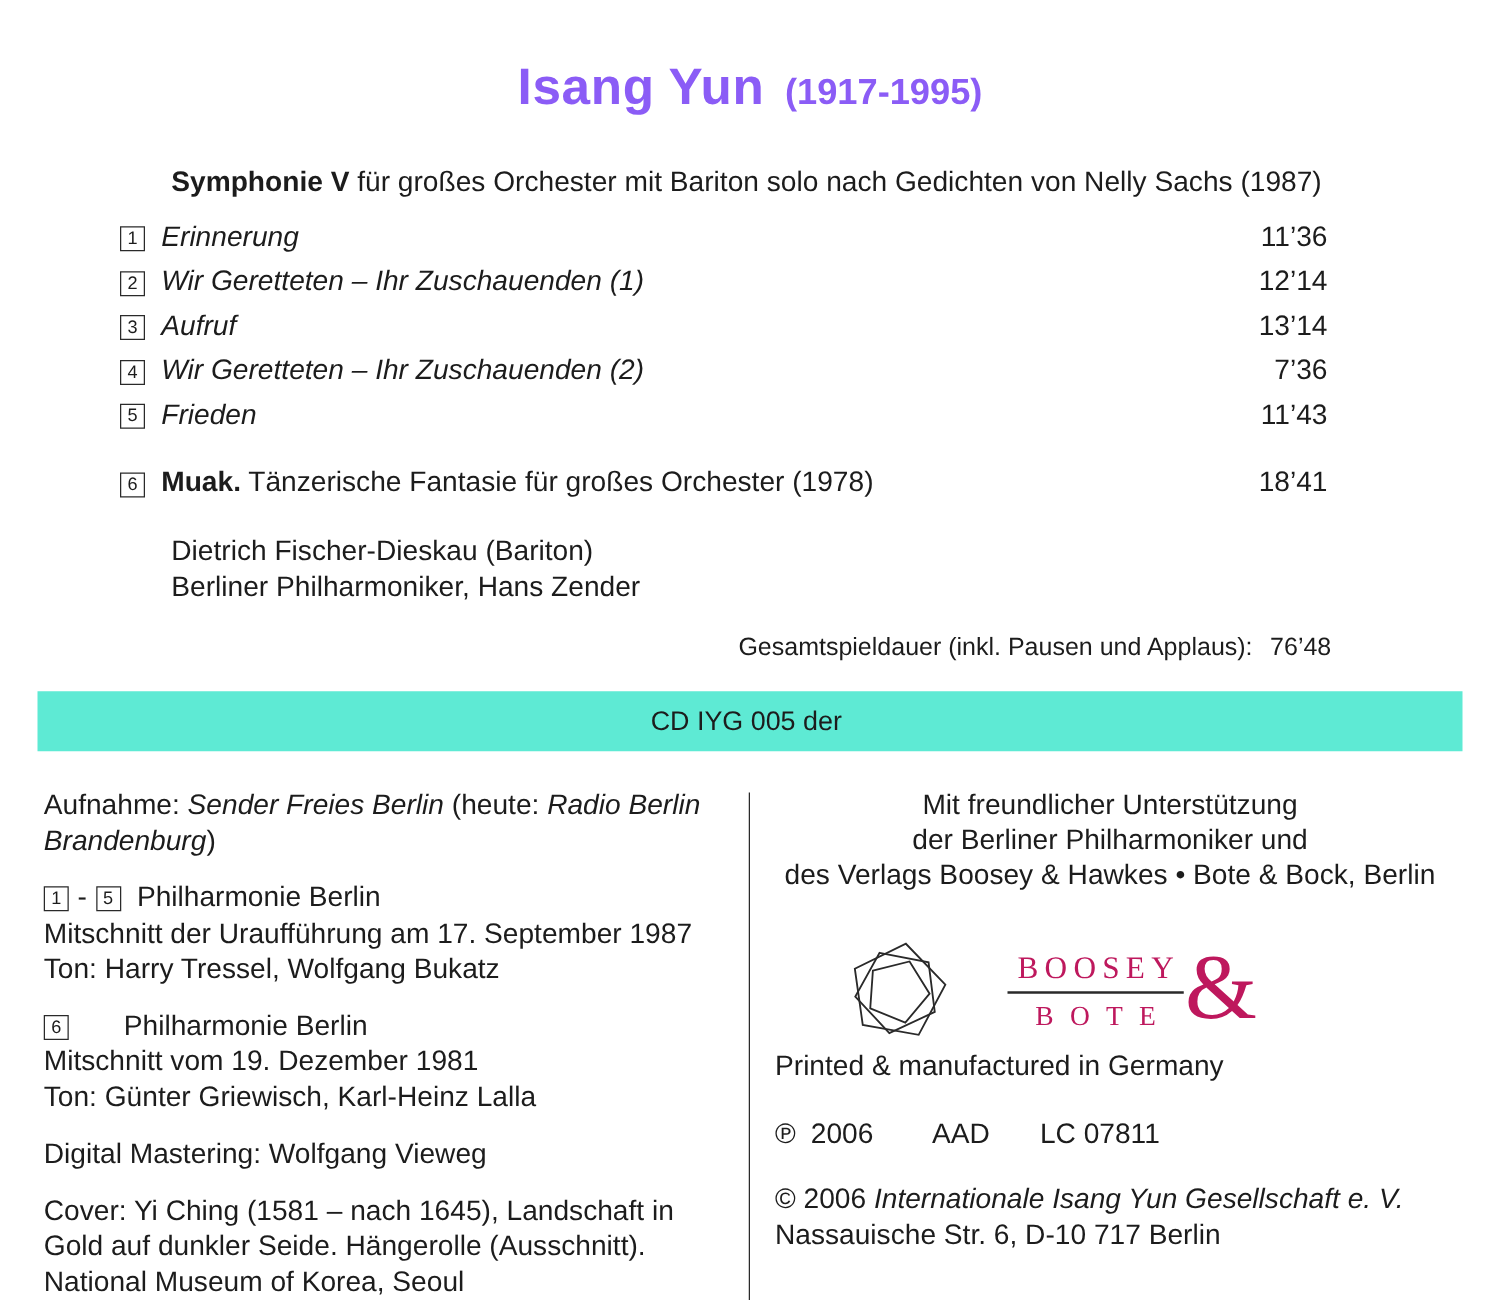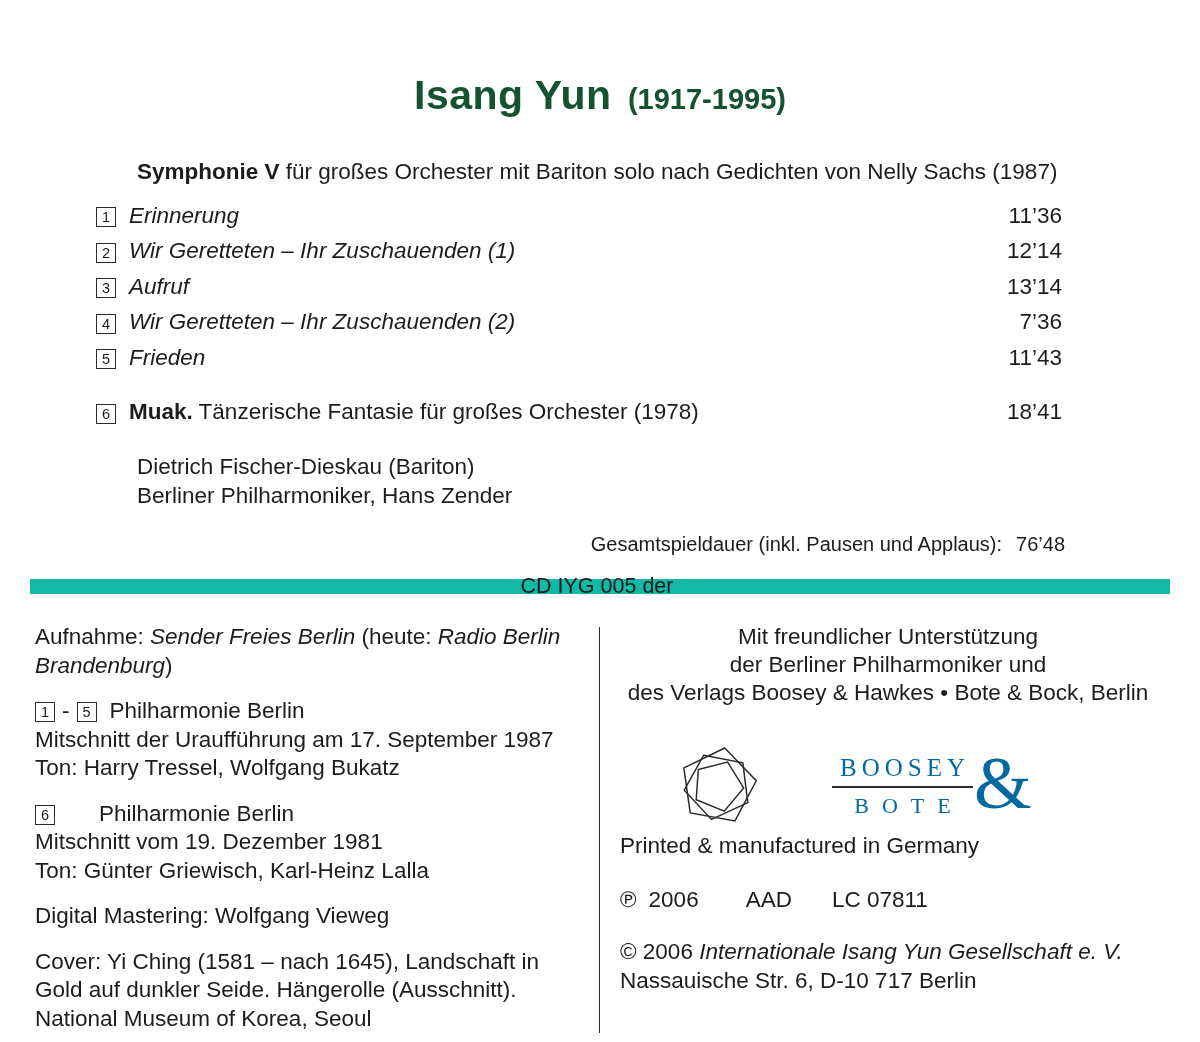--- a/index.html
+++ b/index.html
@@ -1,20 +1,20 @@
 <!DOCTYPE html>
 <html><head>
 <meta charset="utf-8">
 <style>
   * { margin:0; padding:0; box-sizing:border-box; }
   html,body { width:1200px; height:1042px; background:#ffffff; overflow:hidden;
     color:#1c1c1c; font-family:"Liberation Sans", sans-serif; }
 
   
-  .title-row { padding-top:72px; text-align:center; color:#14532d; font-weight:bold; }
+  .title-row { padding-top:46px; text-align:center; color:#8b5cf6; font-weight:bold; }
   .title-main { font-size:41px; letter-spacing:0.5px; }
   .title-years { font-size:29px; margin-left:12px; }
 
   
   .work-line { margin:40px 140px 13px 137px; font-size:22.5px; }
   .work-line b { font-weight:bold; }
 
   .tracklist { margin:0 138px 0 96px; }
   .track-row { display:flex; align-items:center; height:35.5px; font-size:22.5px; }
   .numbox { width:20px; height:20px; min-width:20px; border:1.5px solid #2a2a2a;
@@ -24,21 +24,21 @@
   .track-time { font-style:normal; }
   .track6 { margin-top:19px; }
   .track6 .track-title { font-style:normal; }
 
   .performers { margin:22px 140px 0 137px; font-size:22.5px; line-height:29px; }
 
   .total-line { margin:23px 135px 0 0; text-align:right; font-size:20px; }
   .total-time { margin-left:14px; }
 
   
-  .cd-bar { margin:23px 30px 0 30px; height:15px; background:#14b8a6;
+  .cd-bar { margin:23px 30px 0 30px; height:48px; background:#5eead4;
     display:flex; align-items:center; justify-content:center; font-size:21.5px; }
   .cd-bar i { font-style:italic; }
   .cd-bar .pre { white-space:pre; }
 
   
   .columns { display:flex; margin:29px 0 0 35px; }
   .col-left  { width:541px; font-size:22.5px; line-height:28.5px; }
   .divider { border-left:1.5px solid #2a2a2a; margin-left:23px; height:406px; margin-top:4px; }
   .col-right { width:536px; margin-left:20px; font-size:22.5px; line-height:28.5px; }
 
@@ -46,22 +46,22 @@
   .inline-boxline { display:flex; align-items:center; }
   .inline-boxline .numbox { margin-top:2px; }
   .dash { margin:0 7px; }
   .venue1 { margin-left:13px; }
   .venue2 { margin-left:44px; }
 
   
   .support { text-align:center; line-height:28px; }
 
   .logo-row { display:flex; align-items:center; margin-top:35px; margin-left:52px; }
-  .bh-logo { display:flex; align-items:center; margin-left:68px;
-    font-family:"Liberation Serif", serif; color:#0369a1; }
+  .bh-logo { display:flex; align-items:center; margin-left:42px;
+    font-family:"Liberation Serif", serif; color:#be185d; }
   .bh-side { display:flex; flex-direction:column; align-items:center; }
   .bh-top { font-size:25px; letter-spacing:5px; padding:0 3px 4px 3px;
     border-bottom:2px solid #2a2a2a; text-indent:5px; }
   .bh-bottom { font-size:22px; letter-spacing:13px; padding-top:4px; text-indent:13px; }
   .bh-amp { font-size:74px; line-height:60px; margin:0 1px 8px 1px; font-weight:normal; }
 
   .printed { }
   .p-line { margin-top:25px; display:flex; align-items:center; }
   .p-sym { margin-right:12px; }
   .p-code1 { margin-left:47px; }

